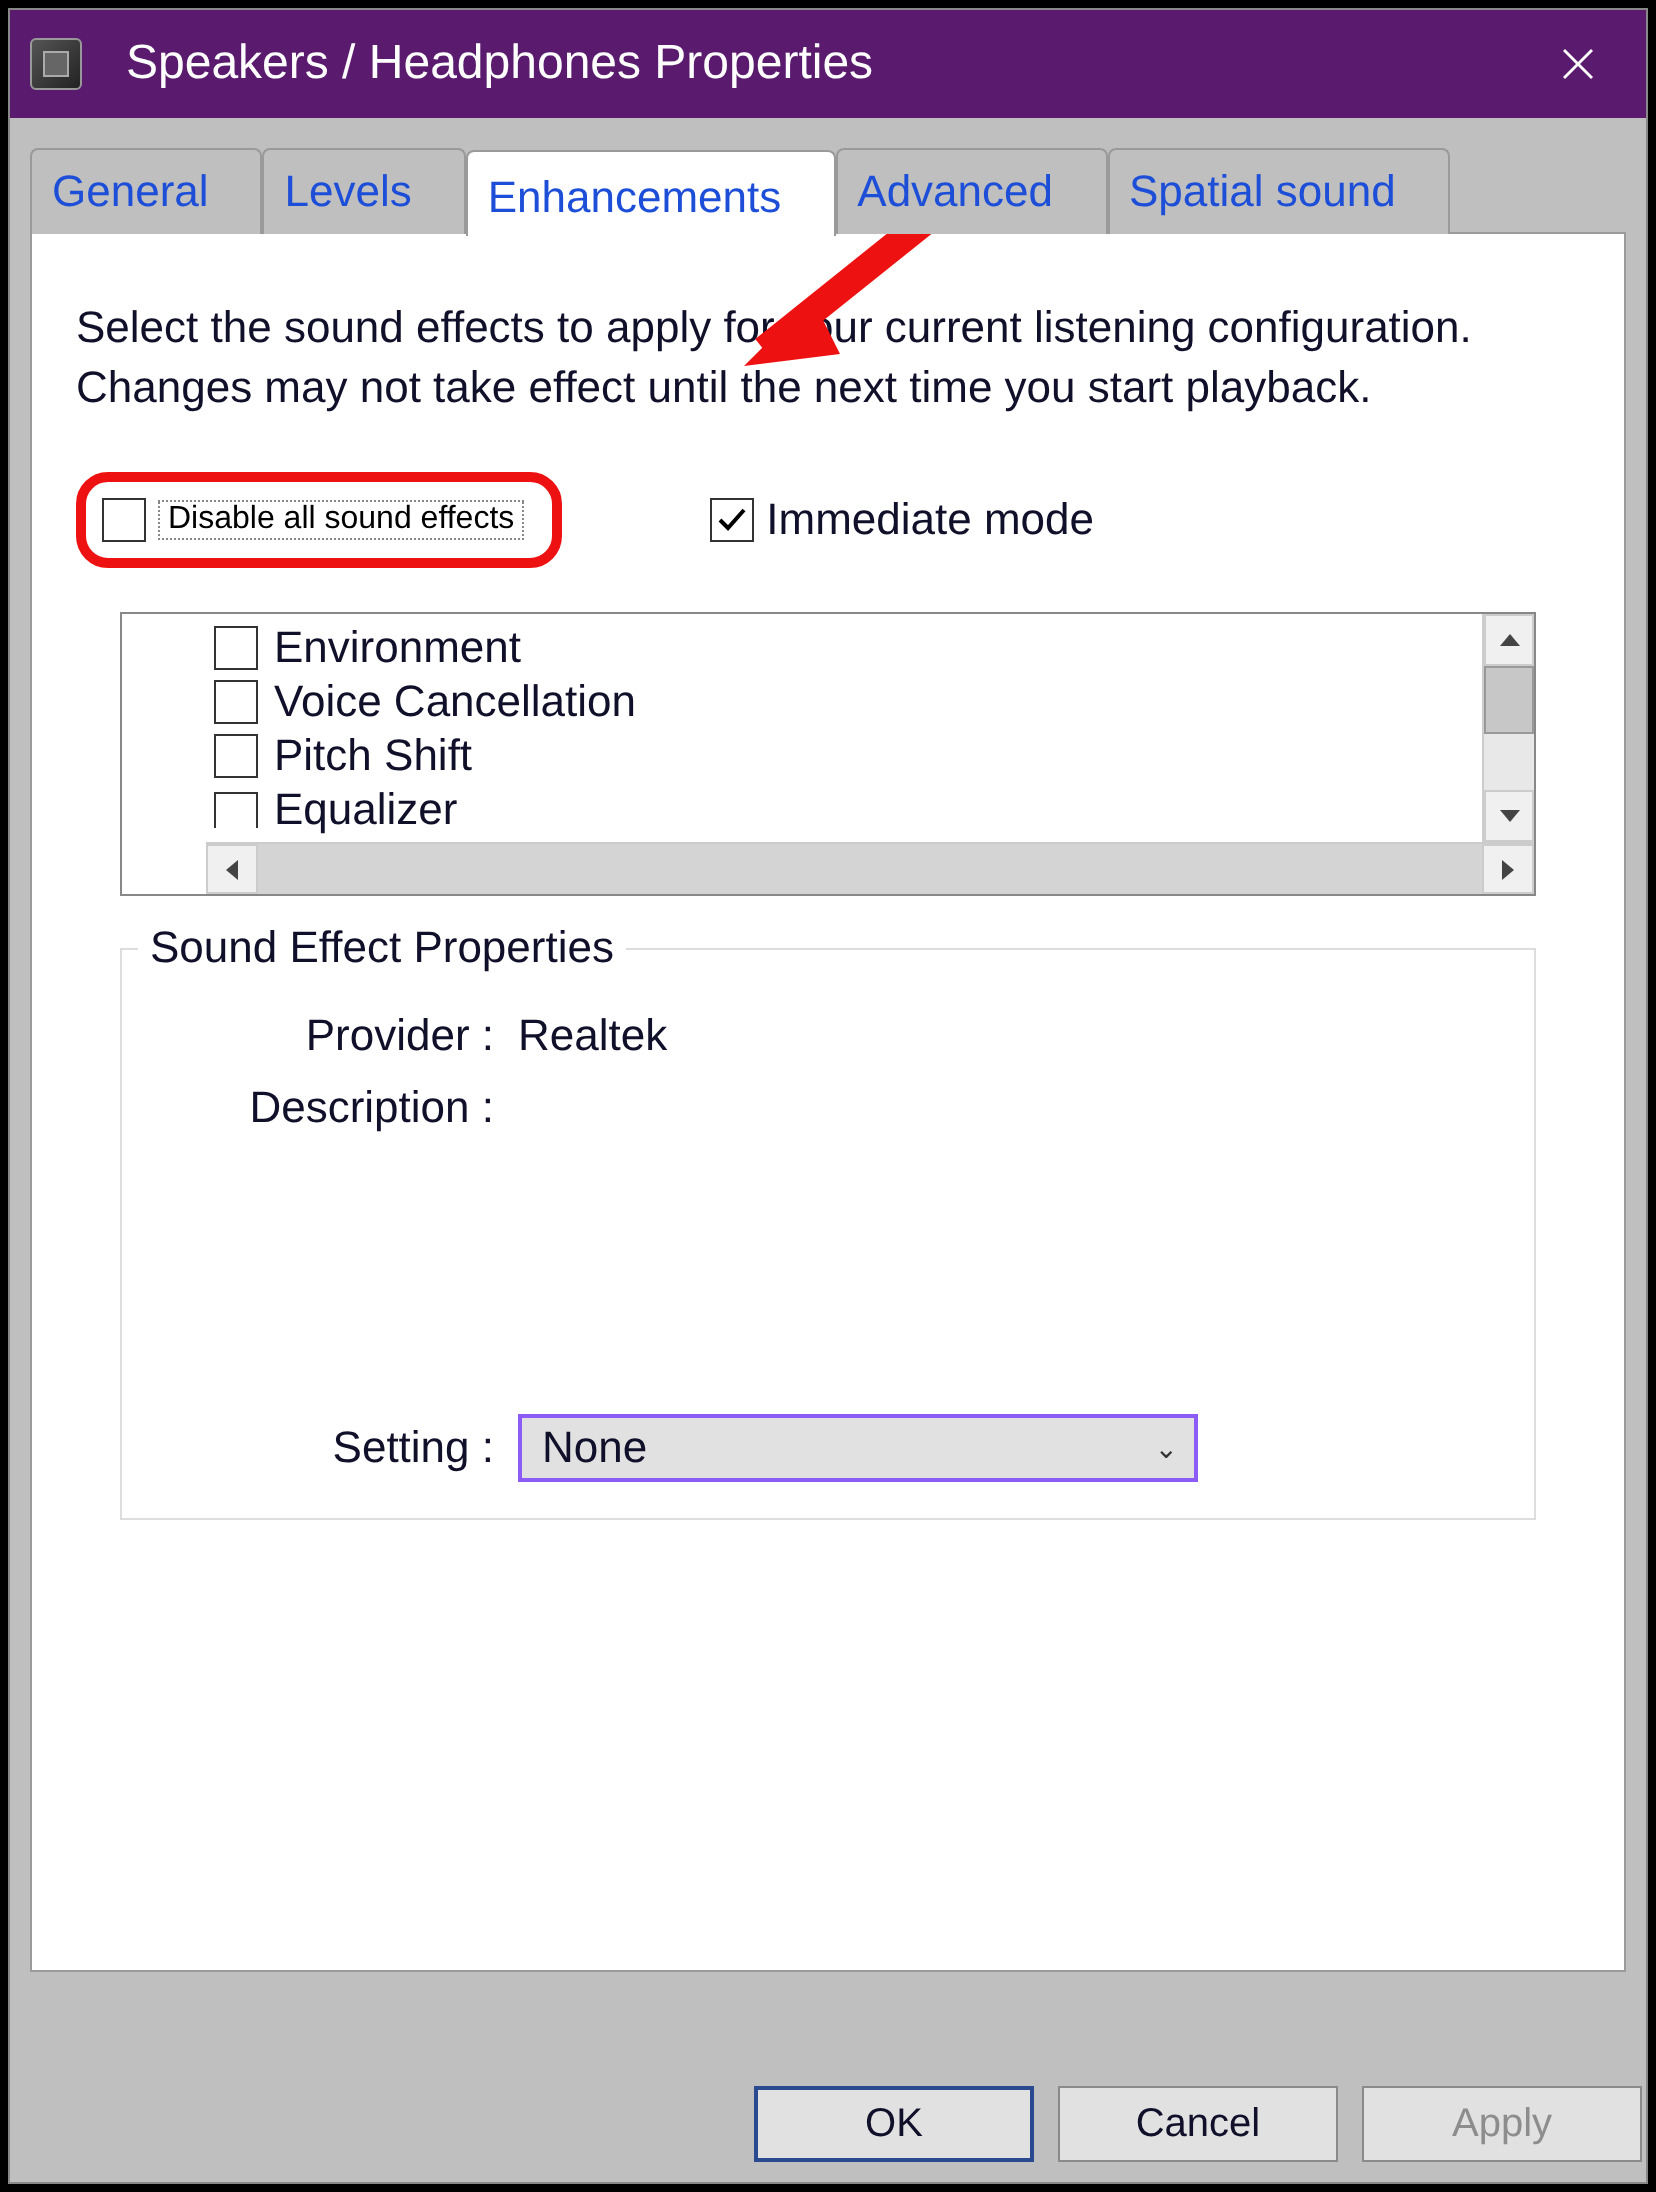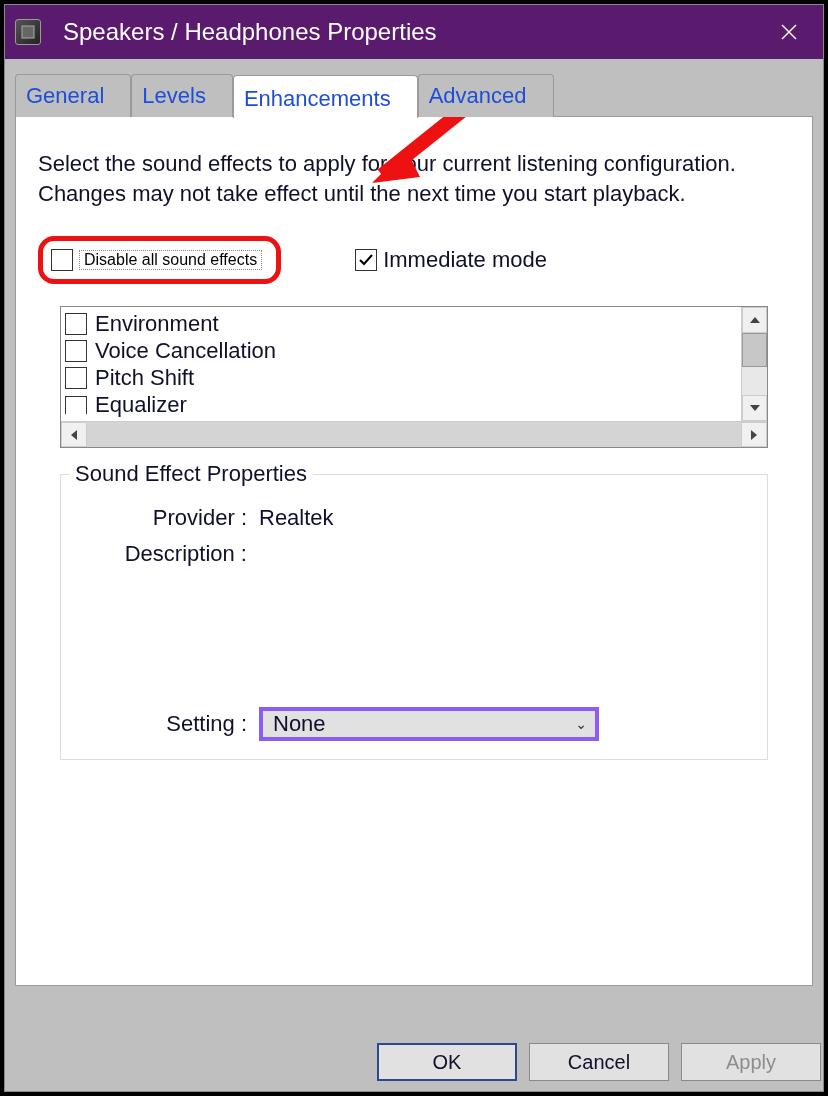--- a/index.html
+++ b/index.html
@@ -127,20 +127,21 @@
   }
   .dotted {
     border: 1px dotted #888;
     padding: 0 4px;
   }
   .listbox {
     border: 1px solid #888;
     margin: 0 22px 0 22px;
     position: relative;
     width: calc(100% - 44px);
+    padding-left: 42px;
   }
   .listbox-inner {
     display: flex;
   }
   .list-items {
     flex: 1;
     padding: 4px 4px 0 4px;
     height: 114px;
     overflow: hidden;
   }
@@ -236,21 +237,21 @@
   }
   .setting-row .k {
     width: 180px;
     text-align: right;
     padding-right: 12px;
   }
   .select {
     width: 340px;
     height: 34px;
     background: #e1e1e1;
-    border: 4px solid #8b5cf6;
+    border: 2px solid #8b5cf6;
     display: flex;
     align-items: center;
     justify-content: space-between;
     padding: 0 8px 0 10px;
     font-size: 22px;
     color: #10102a;
     cursor: pointer;
   }
   .select .chev {
     font-size: 14px;
@@ -311,20 +312,21 @@
     </div>
   </div>
 
   <div class="client">
 
     <div class="tabs">
       <div class="tab">General</div>
       <div class="tab">Levels</div>
       <div class="tab active">Enhancements</div>
       <div class="tab">Advanced</div>
+      <div class="tab">Spatial sound</div>
     </div>
 
     <div class="tabpanel">
 
       <svg class="arrow" width="140" height="120">
         <defs>
           <marker id="ah" markerWidth="12" markerHeight="12" refX="3" refY="6" orient="auto">
             <path d="M0,0 L12,6 L0,12 Z" fill="#ee1111"></path>
           </marker>
         </defs>

